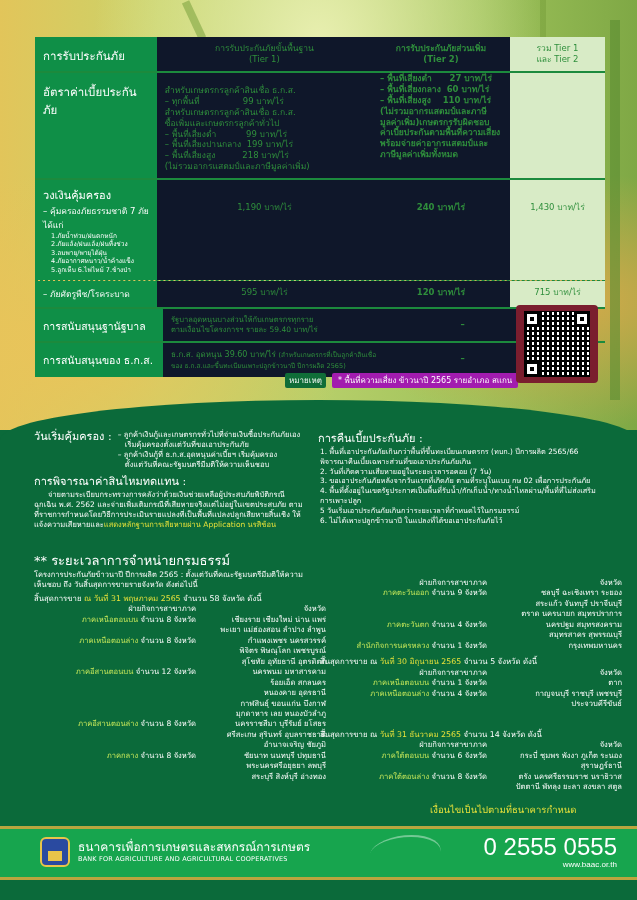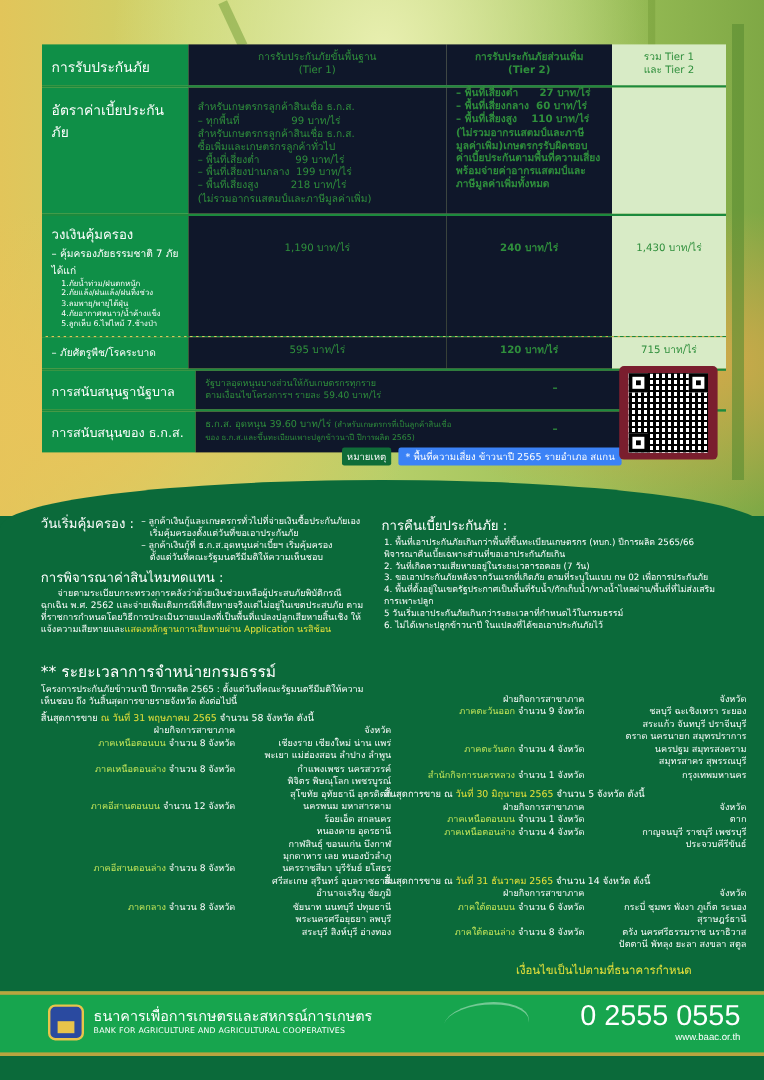--- a/index.html
+++ b/index.html
@@ -20,21 +20,21 @@
   .c2{width:145px;background:#0f172a;color:#2f8f3c;font-size:8.5px;padding:6px 8px;box-sizing:border-box;line-height:1.28;font-weight:bold;}
   .c3{width:100px;background:#d8ebc6;color:#2f8f3c;font-size:8.5px;padding:6px 6px;box-sizing:border-box;text-align:center;line-height:1.28;}
   .center{text-align:center;}
   .hdr .c1,.hdr .c2,.hdr .c3{text-align:center;}
   .sep{border-bottom:2px solid #1c8a3d;}
   .dash{border-bottom:1px dashed #1c8a3d;}
   .pre{white-space:pre;}
   .small{font-size:6.5px;line-height:1.3;}
   .note-bar{position:absolute;left:285px;top:373px;display:flex;gap:6px;align-items:center;font-size:8px;}
   .note-badge{background:#0f6d38;color:#fff;padding:1px 4px;border-radius:2px;}
-  .note-text{background:#3b82f6;color:#fff;padding:1px 6px;border-radius:2px;}
+  .note-text{background:#a21caf;color:#fff;padding:1px 6px;border-radius:2px;}
   .qr-box{position:absolute;left:516px;top:305px;width:82px;height:78px;background:#7a1e2e;border-radius:4px;display:flex;align-items:center;justify-content:center;}
   .qr{width:66px;height:66px;background:#fff;position:relative;
     background-image:
       repeating-linear-gradient(90deg,#000 0 3px,#fff 3px 5px),
       repeating-linear-gradient(0deg,#000 0 2px,#fff 2px 5px);
     background-blend-mode:multiply;}
   .qr .f{position:absolute;width:16px;height:16px;border:3px solid #000;background:#fff;box-sizing:border-box;}
   .qr .f::after{content:"";position:absolute;left:3px;top:3px;width:4px;height:4px;background:#000;}
   
   .low{position:absolute;color:#fff;font-size:8px;line-height:1.35;}

